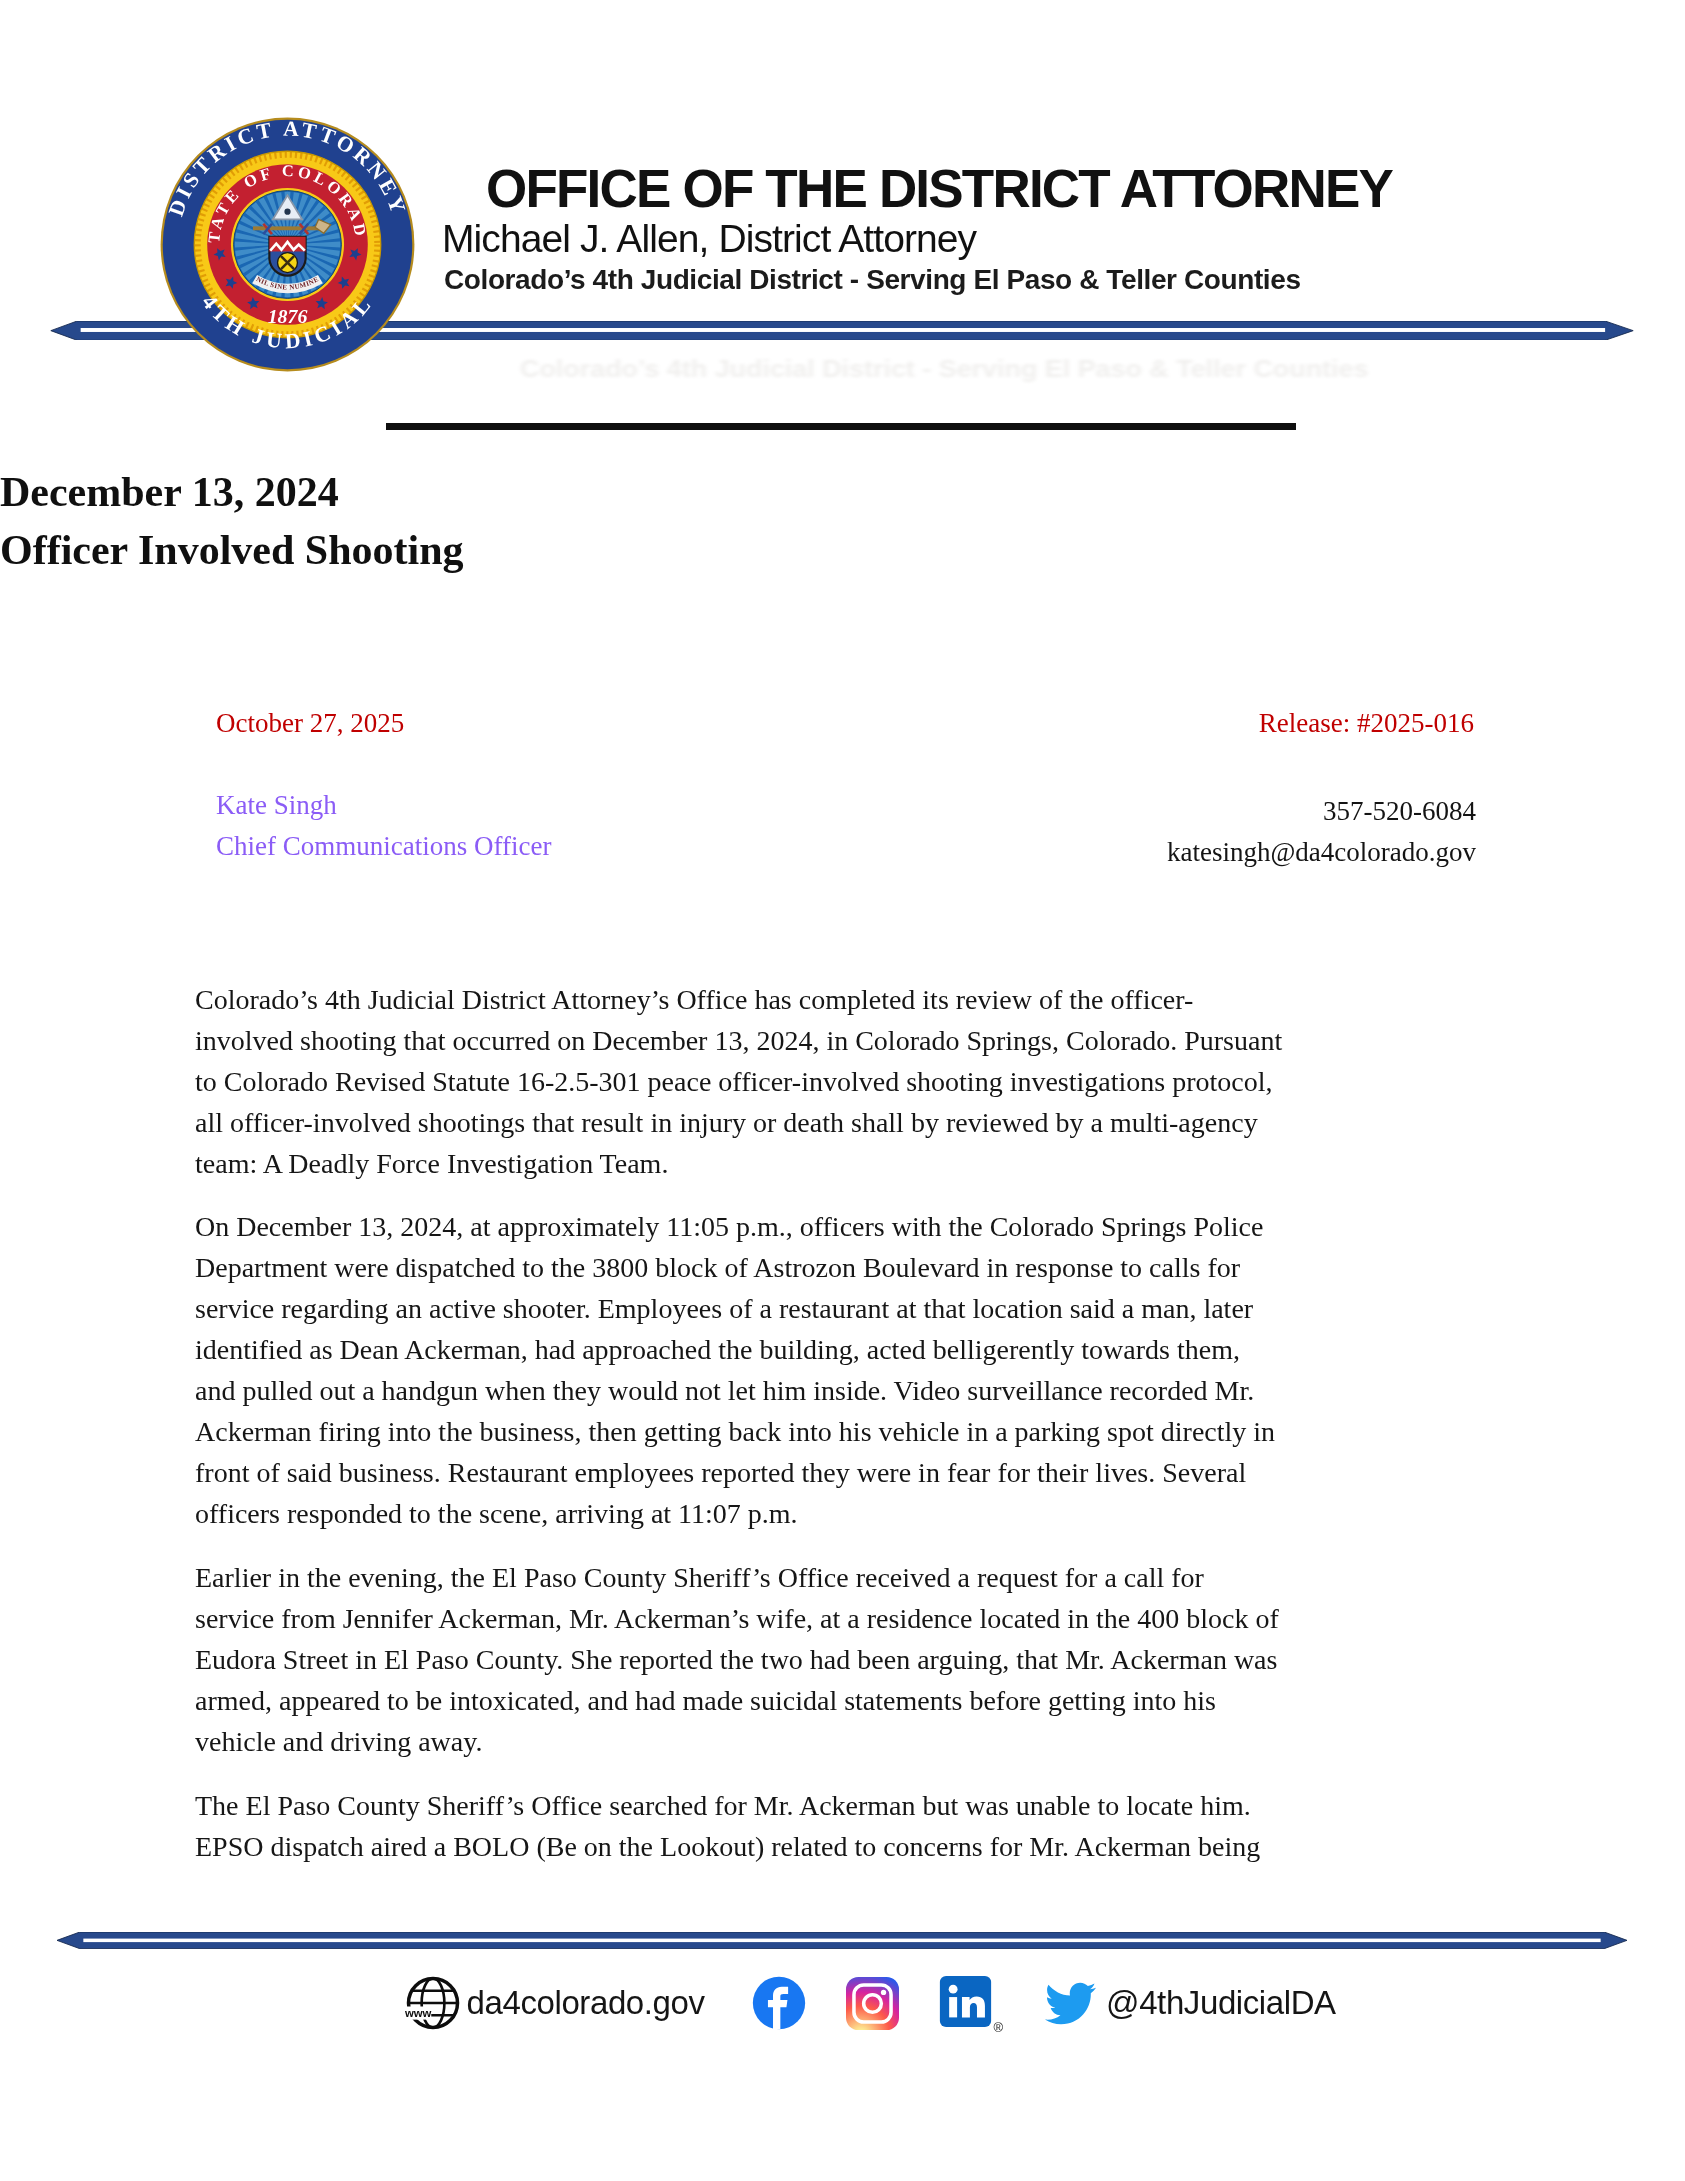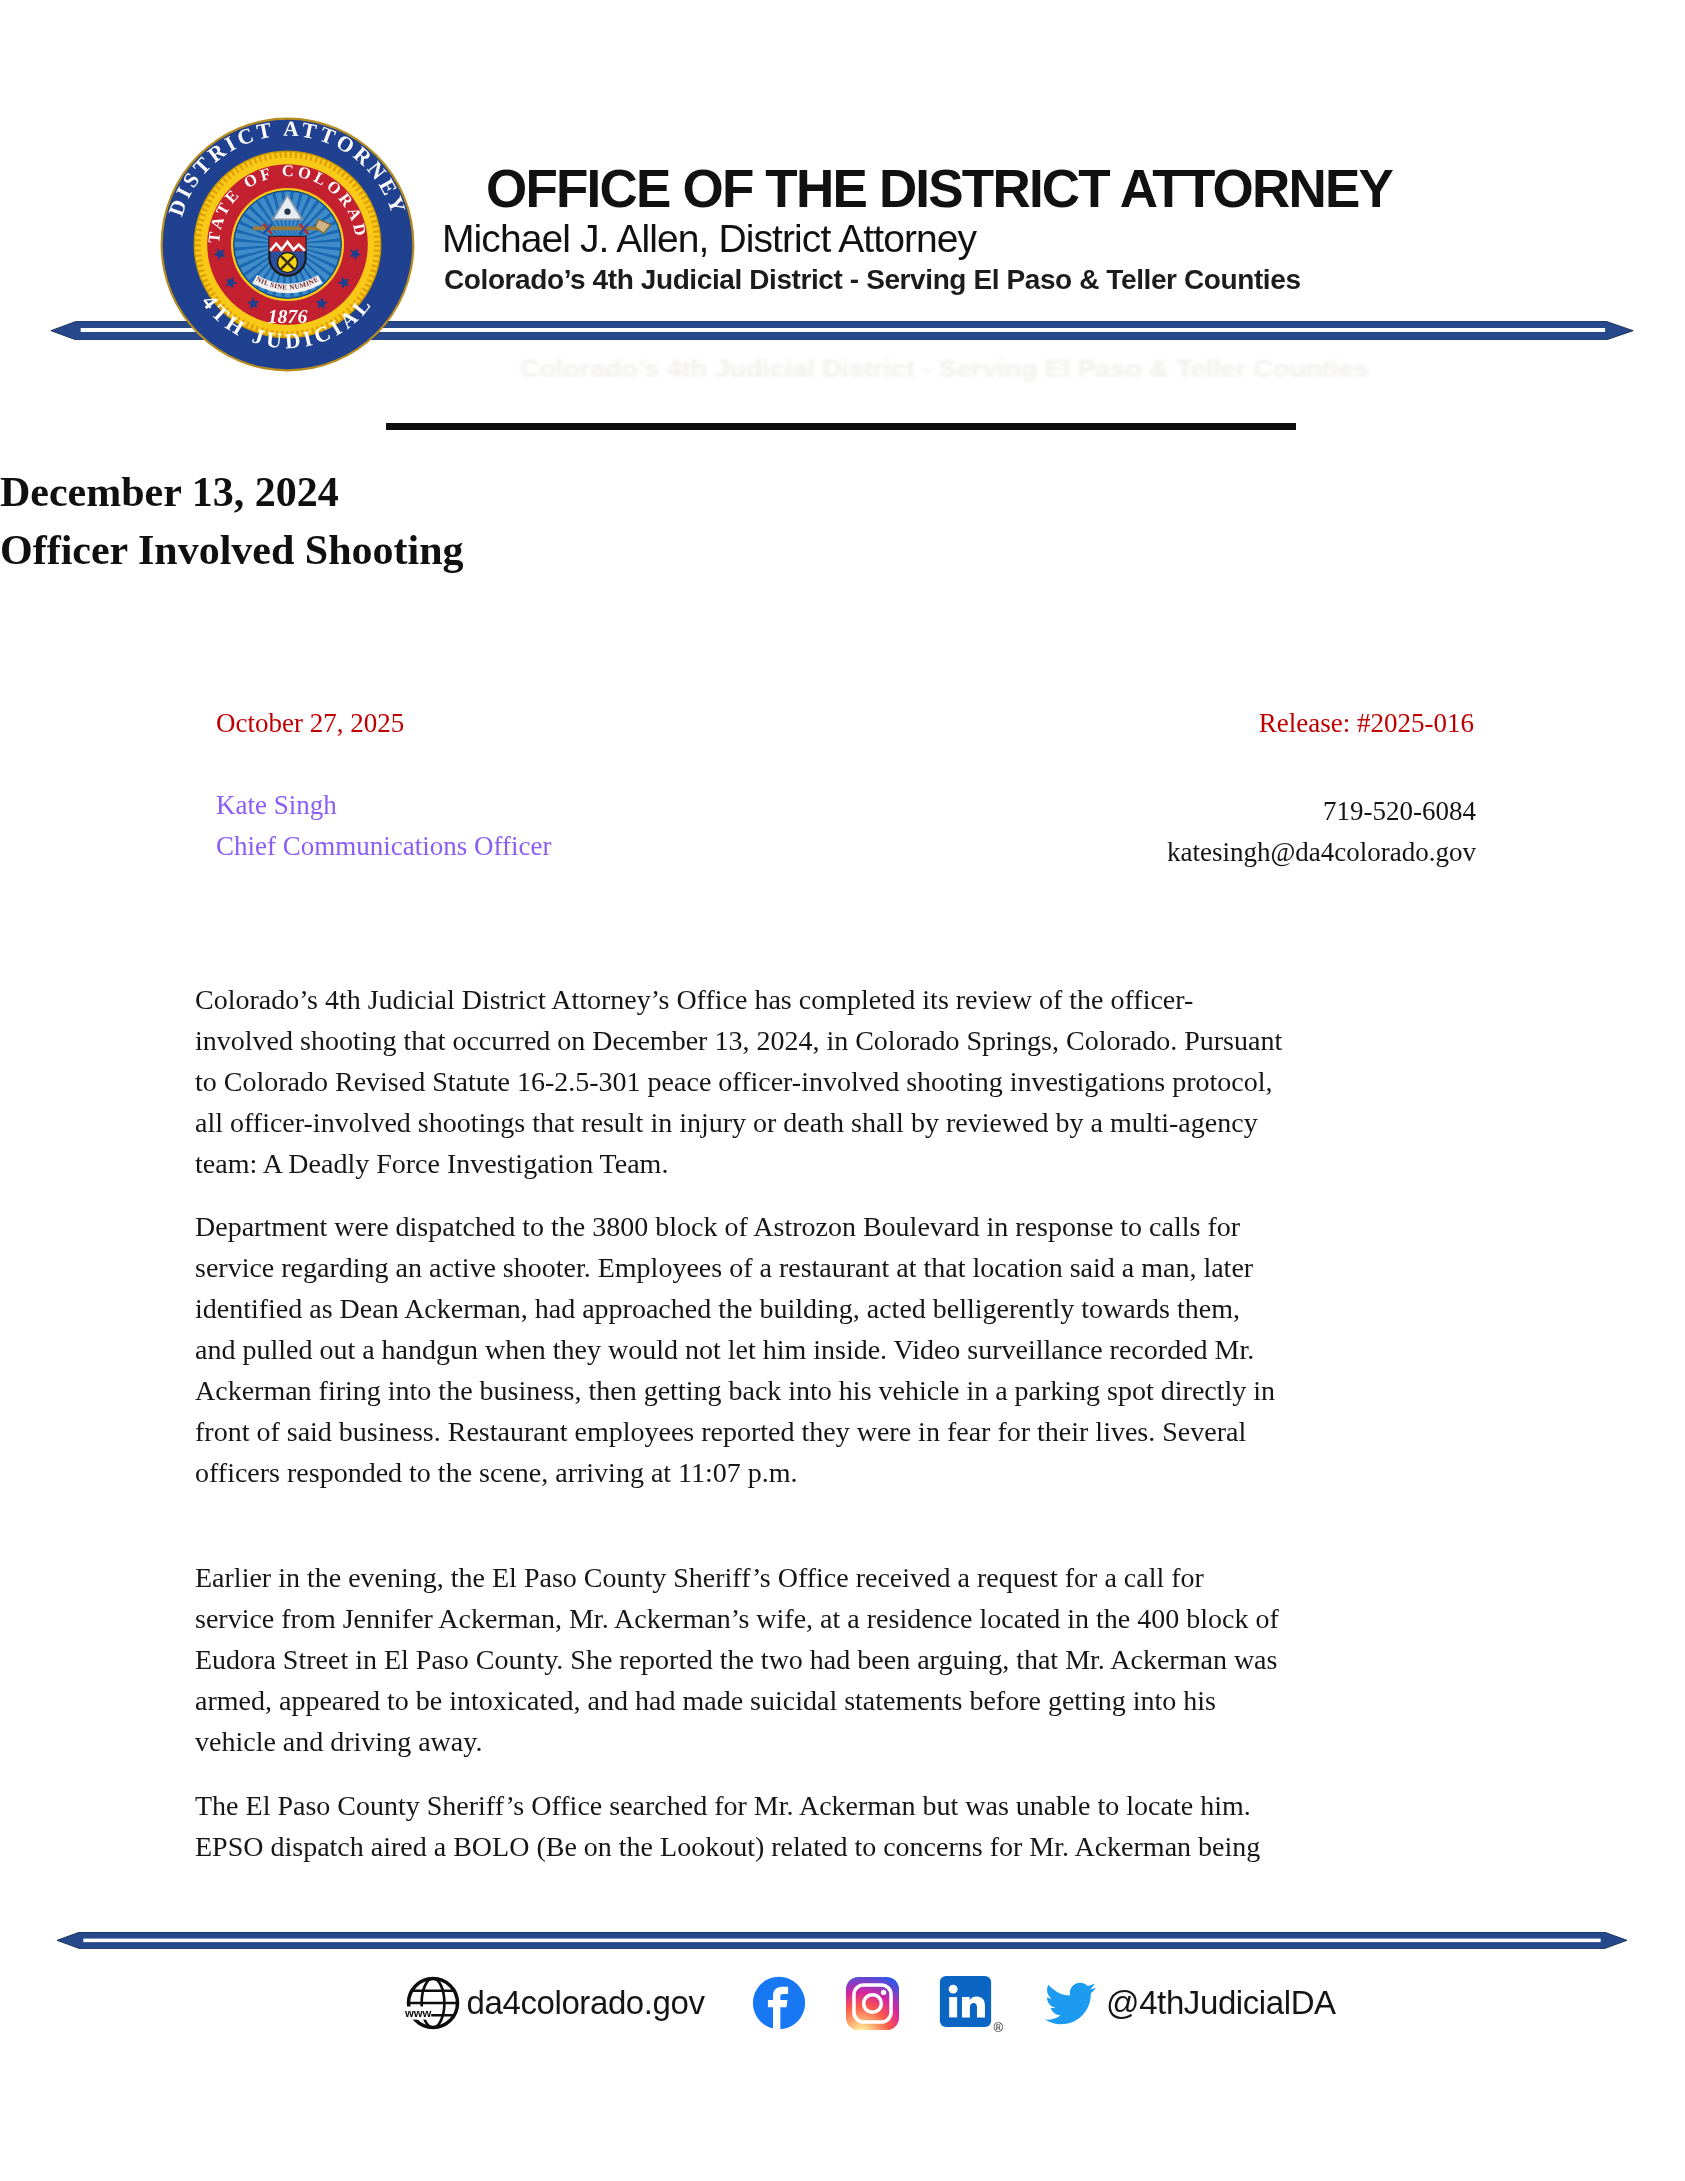--- a/index.html
+++ b/index.html
@@ -172,33 +172,34 @@
     <div>Officer Involved Shooting</div>
   </div>
 
   <div class="rel-date">October 27, 2025</div>
   <div class="rel-num">Release: #2025-016</div>
   <div class="contact-left">
     <span class="bl">Kate Singh</span>
     <span class="bl">Chief Communications Officer</span>
   </div>
   <div class="contact-right">
-    <span class="bl">719-520-6084</span>
+    <span class="bl">357-520-6084</span>
     <span class="bl">katesingh@da4colorado.gov</span>
   </div>
 
   <div>
     <p class="para" style="top:967px">
       <span class="bl">Colorado’s 4th Judicial District Attorney’s Office has completed its review of the officer-</span>
       <span class="bl">involved shooting that occurred on December 13, 2024, in Colorado Springs, Colorado. Pursuant</span>
       <span class="bl">to Colorado Revised Statute 16-2.5-301 peace officer-involved shooting investigations protocol,</span>
       <span class="bl">all officer-involved shootings that result in injury or death shall by reviewed by a multi-agency</span>
       <span class="bl">team: A Deadly Force Investigation Team.</span>
     </p>
     <p class="para" style="top:1194px">
+      <span class="bl">On December 13, 2024, at approximately 11:05 p.m., officers with the Colorado Springs Police</span>
       <span class="bl">Department were dispatched to the 3800 block of Astrozon Boulevard in response to calls for</span>
       <span class="bl">service regarding an active shooter. Employees of a restaurant at that location said a man, later</span>
       <span class="bl">identified as Dean Ackerman, had approached the building, acted belligerently towards them,</span>
       <span class="bl">and pulled out a handgun when they would not let him inside. Video surveillance recorded Mr.</span>
       <span class="bl">Ackerman firing into the business, then getting back into his vehicle in a parking spot directly in</span>
       <span class="bl">front of said business. Restaurant employees reported they were in fear for their lives. Several</span>
       <span class="bl">officers responded to the scene, arriving at 11:07 p.m.</span>
     </p>
     <p class="para" style="top:1545px">
       <span class="bl">Earlier in the evening, the El Paso County Sheriff’s Office received a request for a call for</span>

